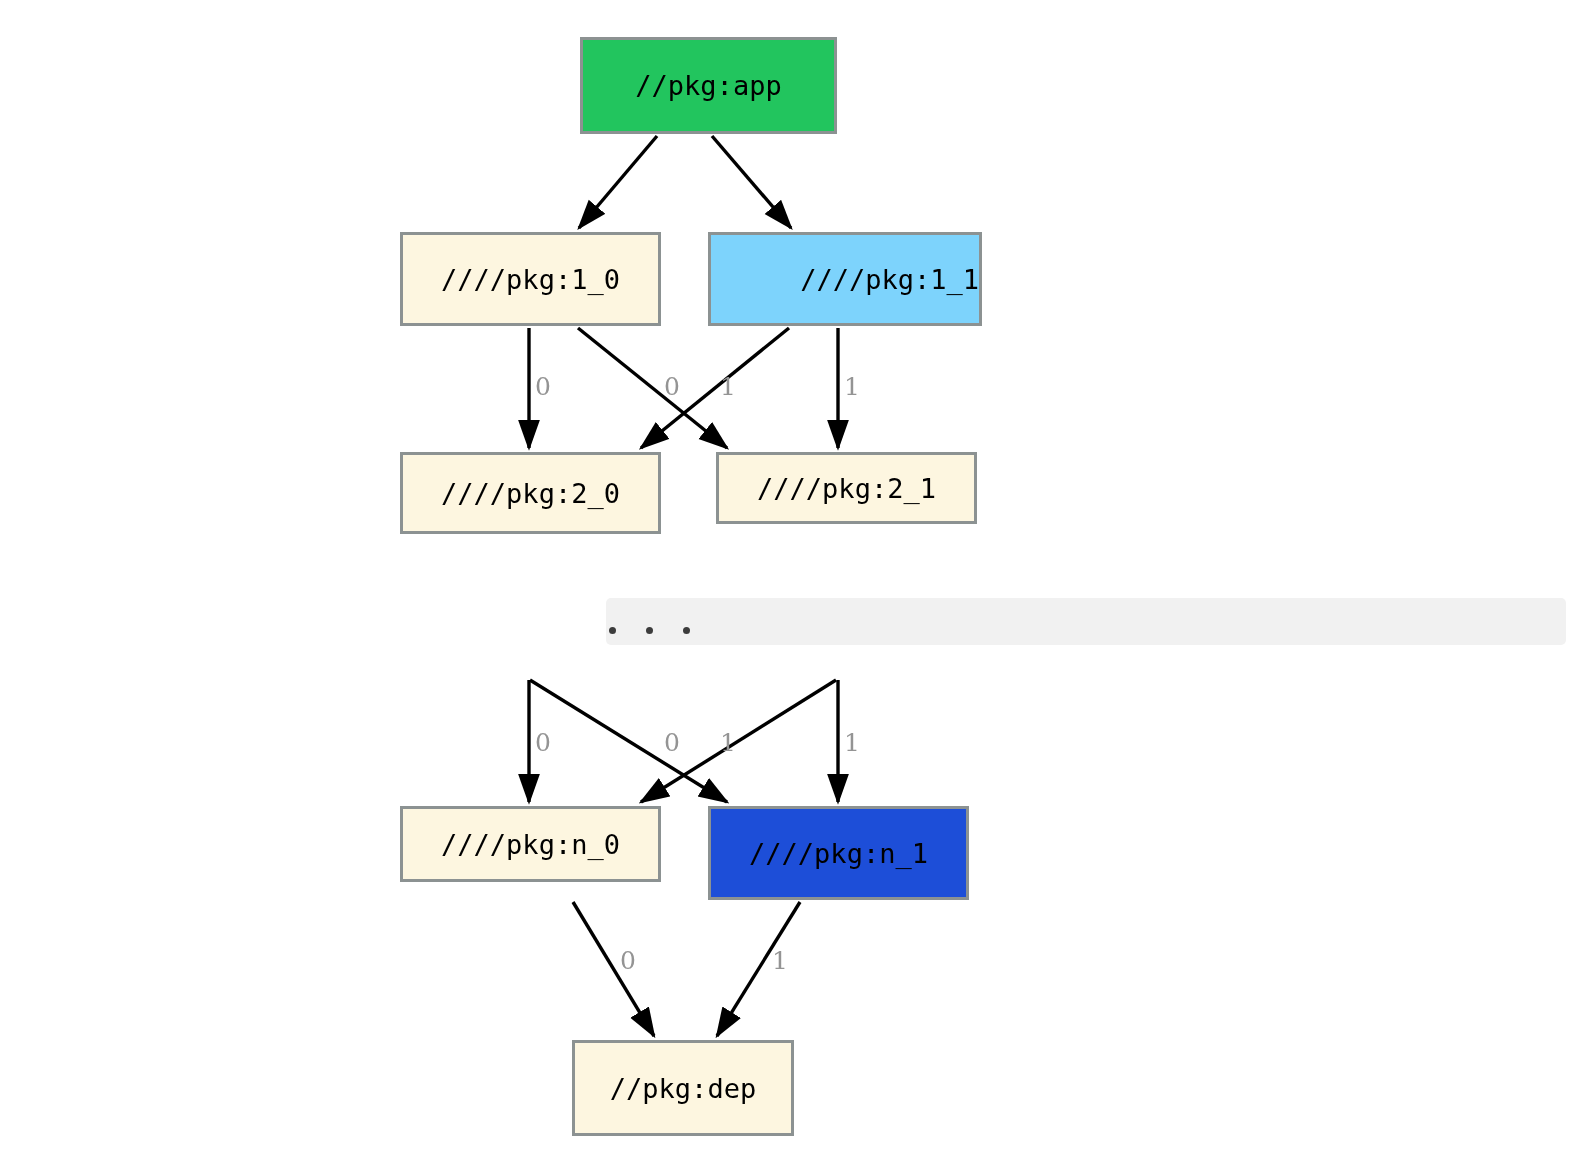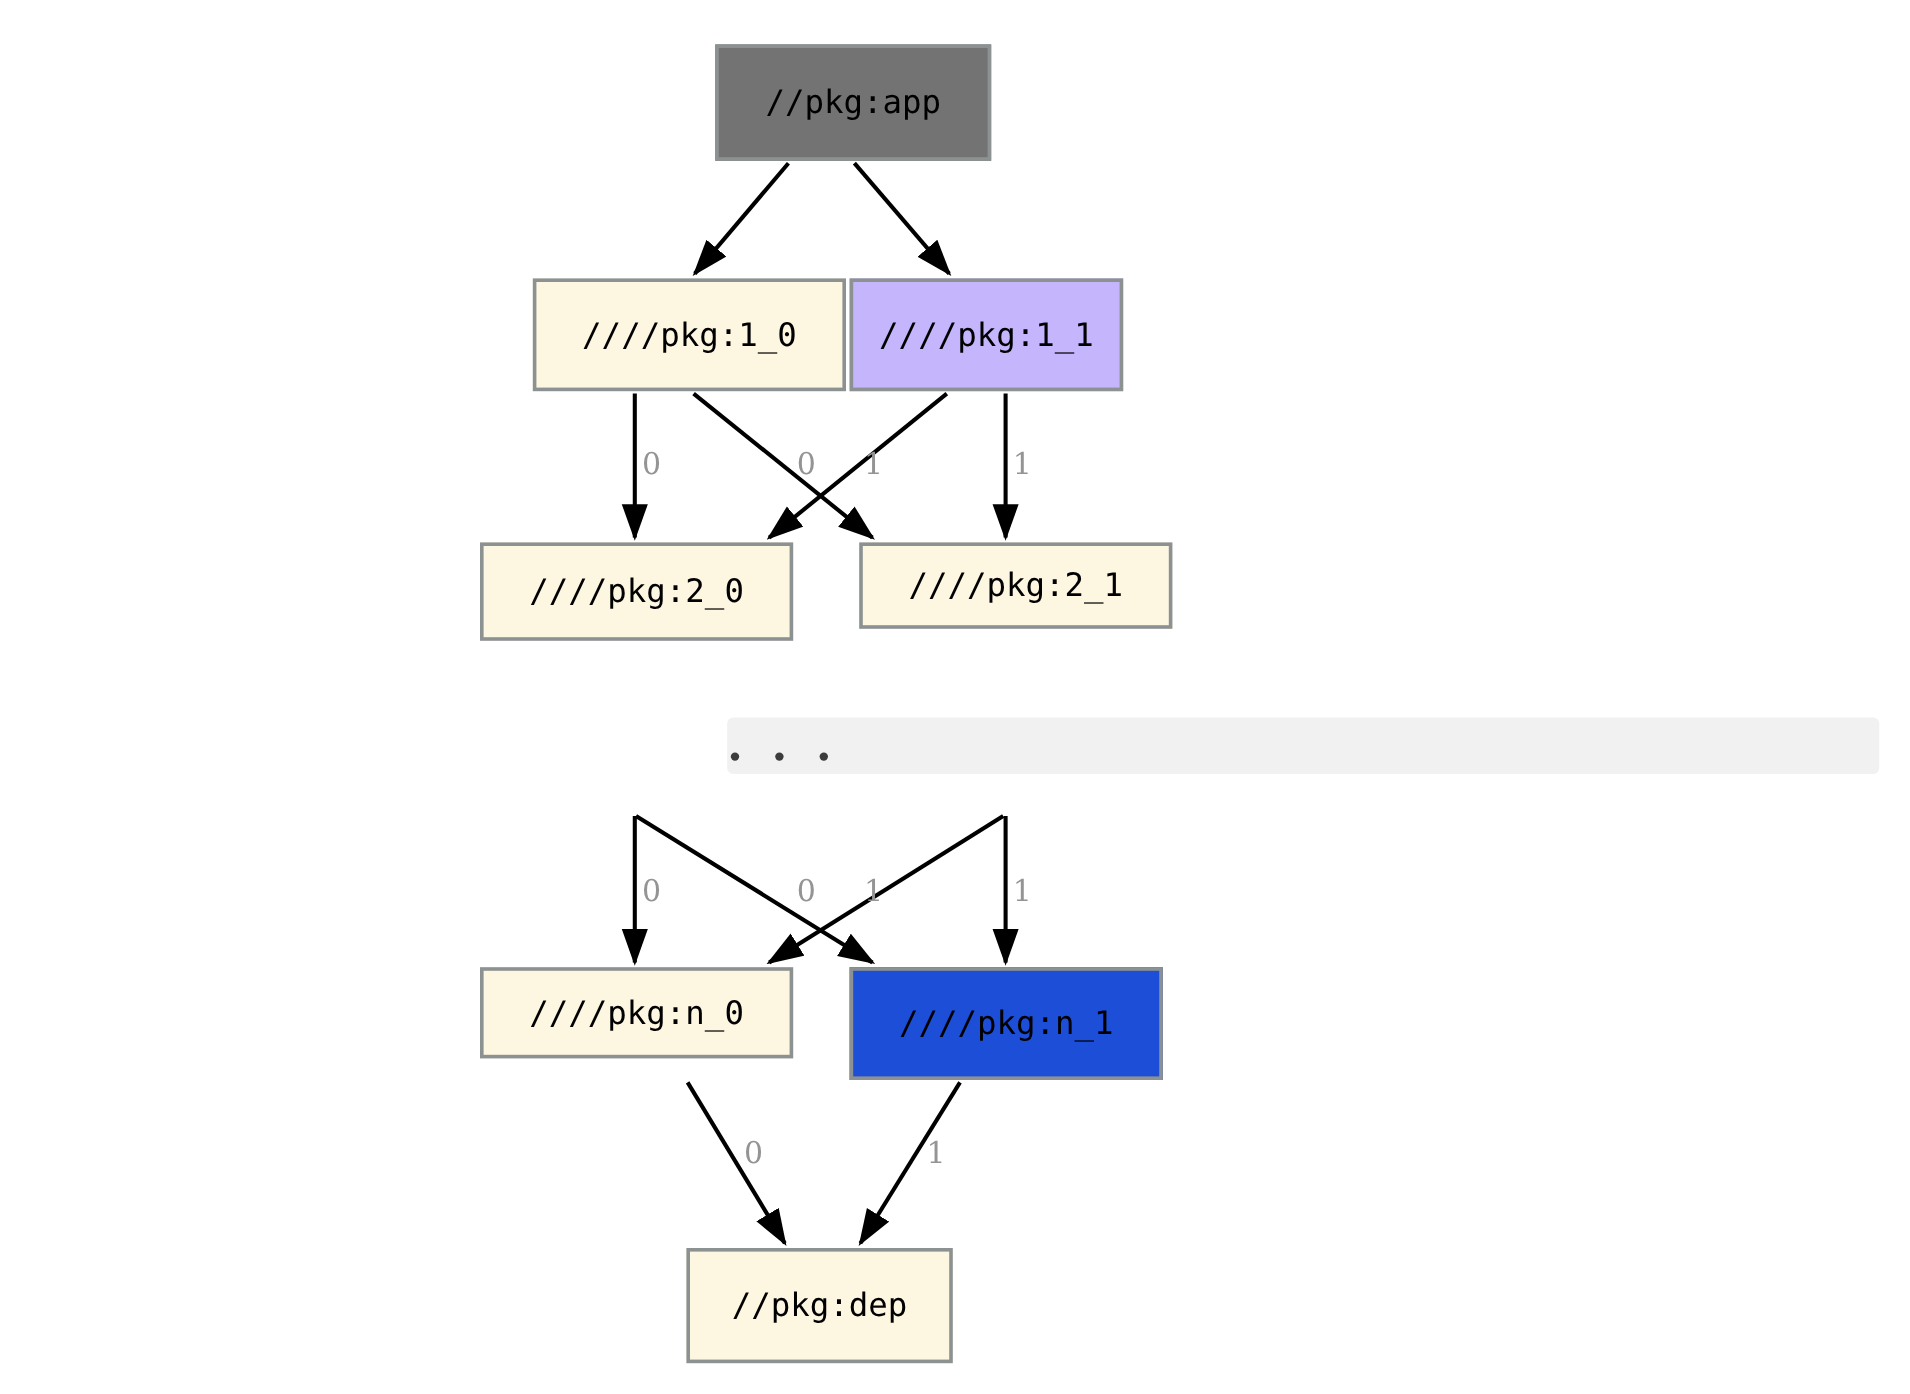--- a/index.html
+++ b/index.html
@@ -93,27 +93,27 @@
         <line x1="529" y1="680" x2="529" y2="802" stroke="#000000" stroke-width="3.4" marker-end="url(#arrowhead)"></line>
         <line x1="530" y1="680" x2="727" y2="802" stroke="#000000" stroke-width="3.4" marker-end="url(#arrowhead)"></line>
         <line x1="836" y1="680" x2="641" y2="802" stroke="#000000" stroke-width="3.4" marker-end="url(#arrowhead)"></line>
         <line x1="838" y1="680" x2="838" y2="802" stroke="#000000" stroke-width="3.4" marker-end="url(#arrowhead)"></line>
         <line x1="573" y1="902" x2="654" y2="1036" stroke="#000000" stroke-width="3.4" marker-end="url(#arrowhead)"></line>
         <line x1="800" y1="902" x2="717" y2="1036" stroke="#000000" stroke-width="3.4" marker-end="url(#arrowhead)"></line>
       </g>
   </svg>
 
   <div id="nodes-group">
-      <div class="node-box" style="left: 596px; top: 37px; width: 230px; height: 97px; background: #737373; border-color: rgb(140, 146, 146);">
+      <div class="node-box" style="left: 580px; top: 37px; width: 257px; height: 97px; background: #22c55e; border-color: rgb(140, 146, 146);">
         <span class="node-label">//pkg:app</span>
       </div>
-      <div class="node-box" style="left: 400px; top: 232px; width: 261px; height: 94px; background: rgb(253, 246, 224); border-color: rgb(140, 146, 146); margin-left: 44px;">
+      <div class="node-box" style="left: 400px; top: 232px; width: 261px; height: 94px; background: rgb(253, 246, 224); border-color: rgb(140, 146, 146);">
         <span class="node-label">////pkg:1_0</span>
       </div>
-      <div class="node-box" style="left: 708px; top: 232px; width: 228px; height: 94px; background: #c4b5fd; border-color: rgb(140, 146, 146);">
+      <div class="node-box" style="left: 708px; top: 232px; width: 274px; height: 94px; background: #7dd3fc; border-color: rgb(140, 146, 146); justify-content: flex-end;">
         <span class="node-label">////pkg:1_1</span>
       </div>
       <div class="node-box" style="left: 400px; top: 452px; width: 261px; height: 82px; background: rgb(253, 246, 224); border-color: rgb(140, 146, 146);">
         <span class="node-label">////pkg:2_0</span>
       </div>
       <div class="node-box" style="left: 716px; top: 452px; width: 261px; height: 72px; background: rgb(253, 246, 224); border-color: rgb(140, 146, 146);">
         <span class="node-label">////pkg:2_1</span>
       </div>
       <div class="node-box" style="left: 400px; top: 806px; width: 261px; height: 76px; background: rgb(253, 246, 224); border-color: rgb(140, 146, 146);">
         <span class="node-label">////pkg:n_0</span>

